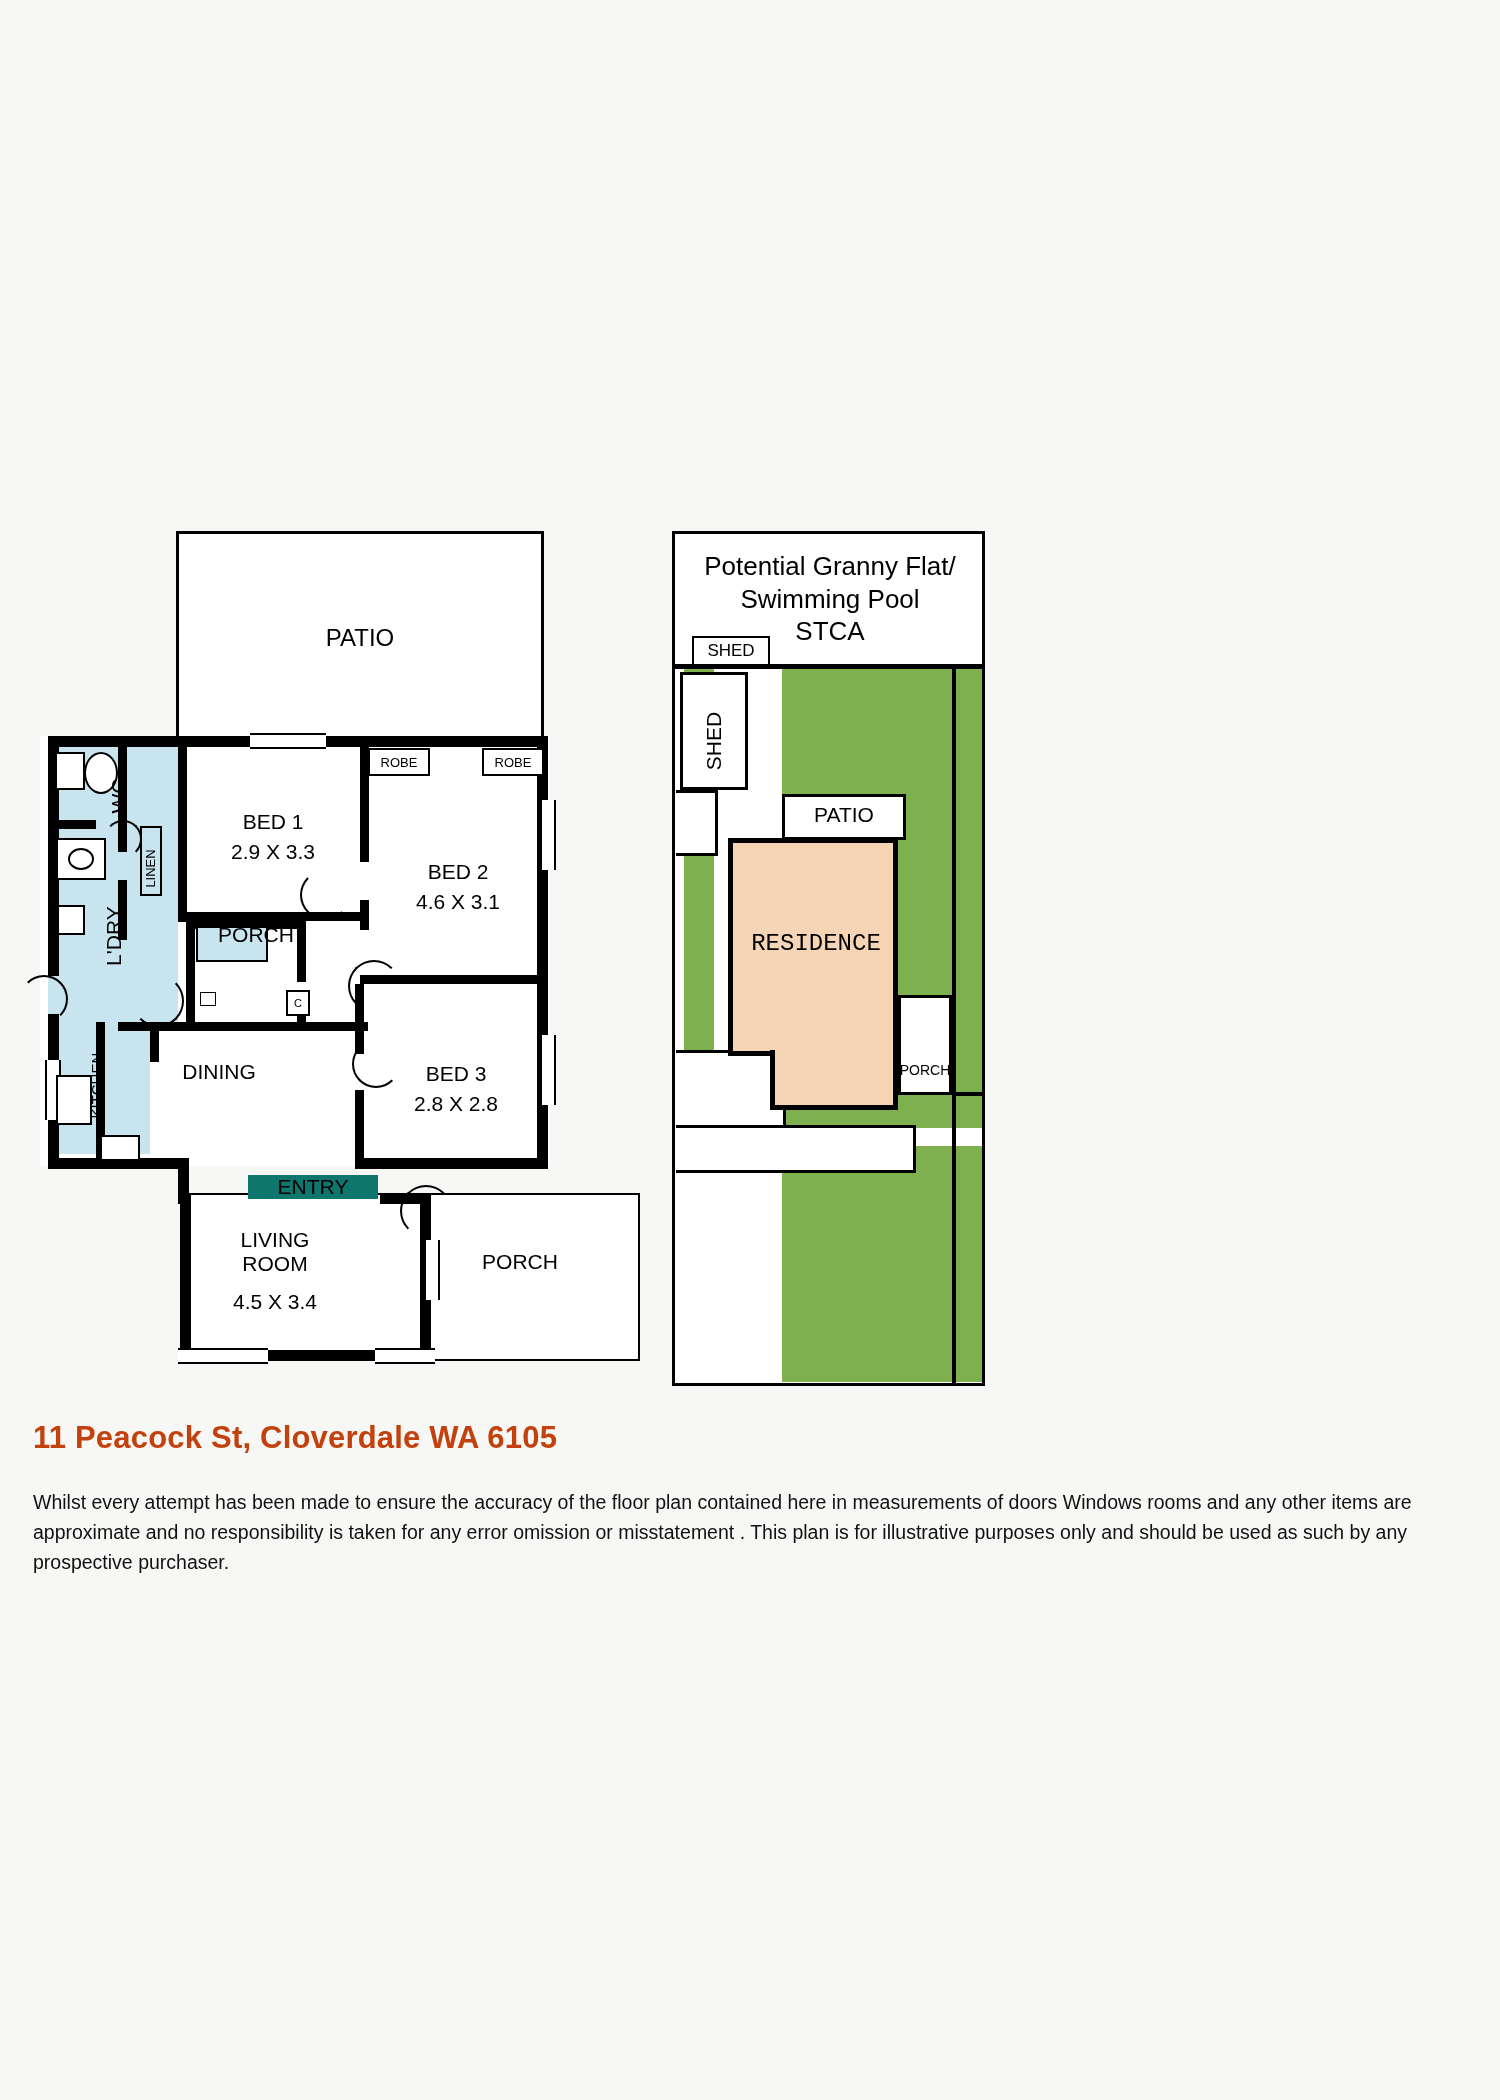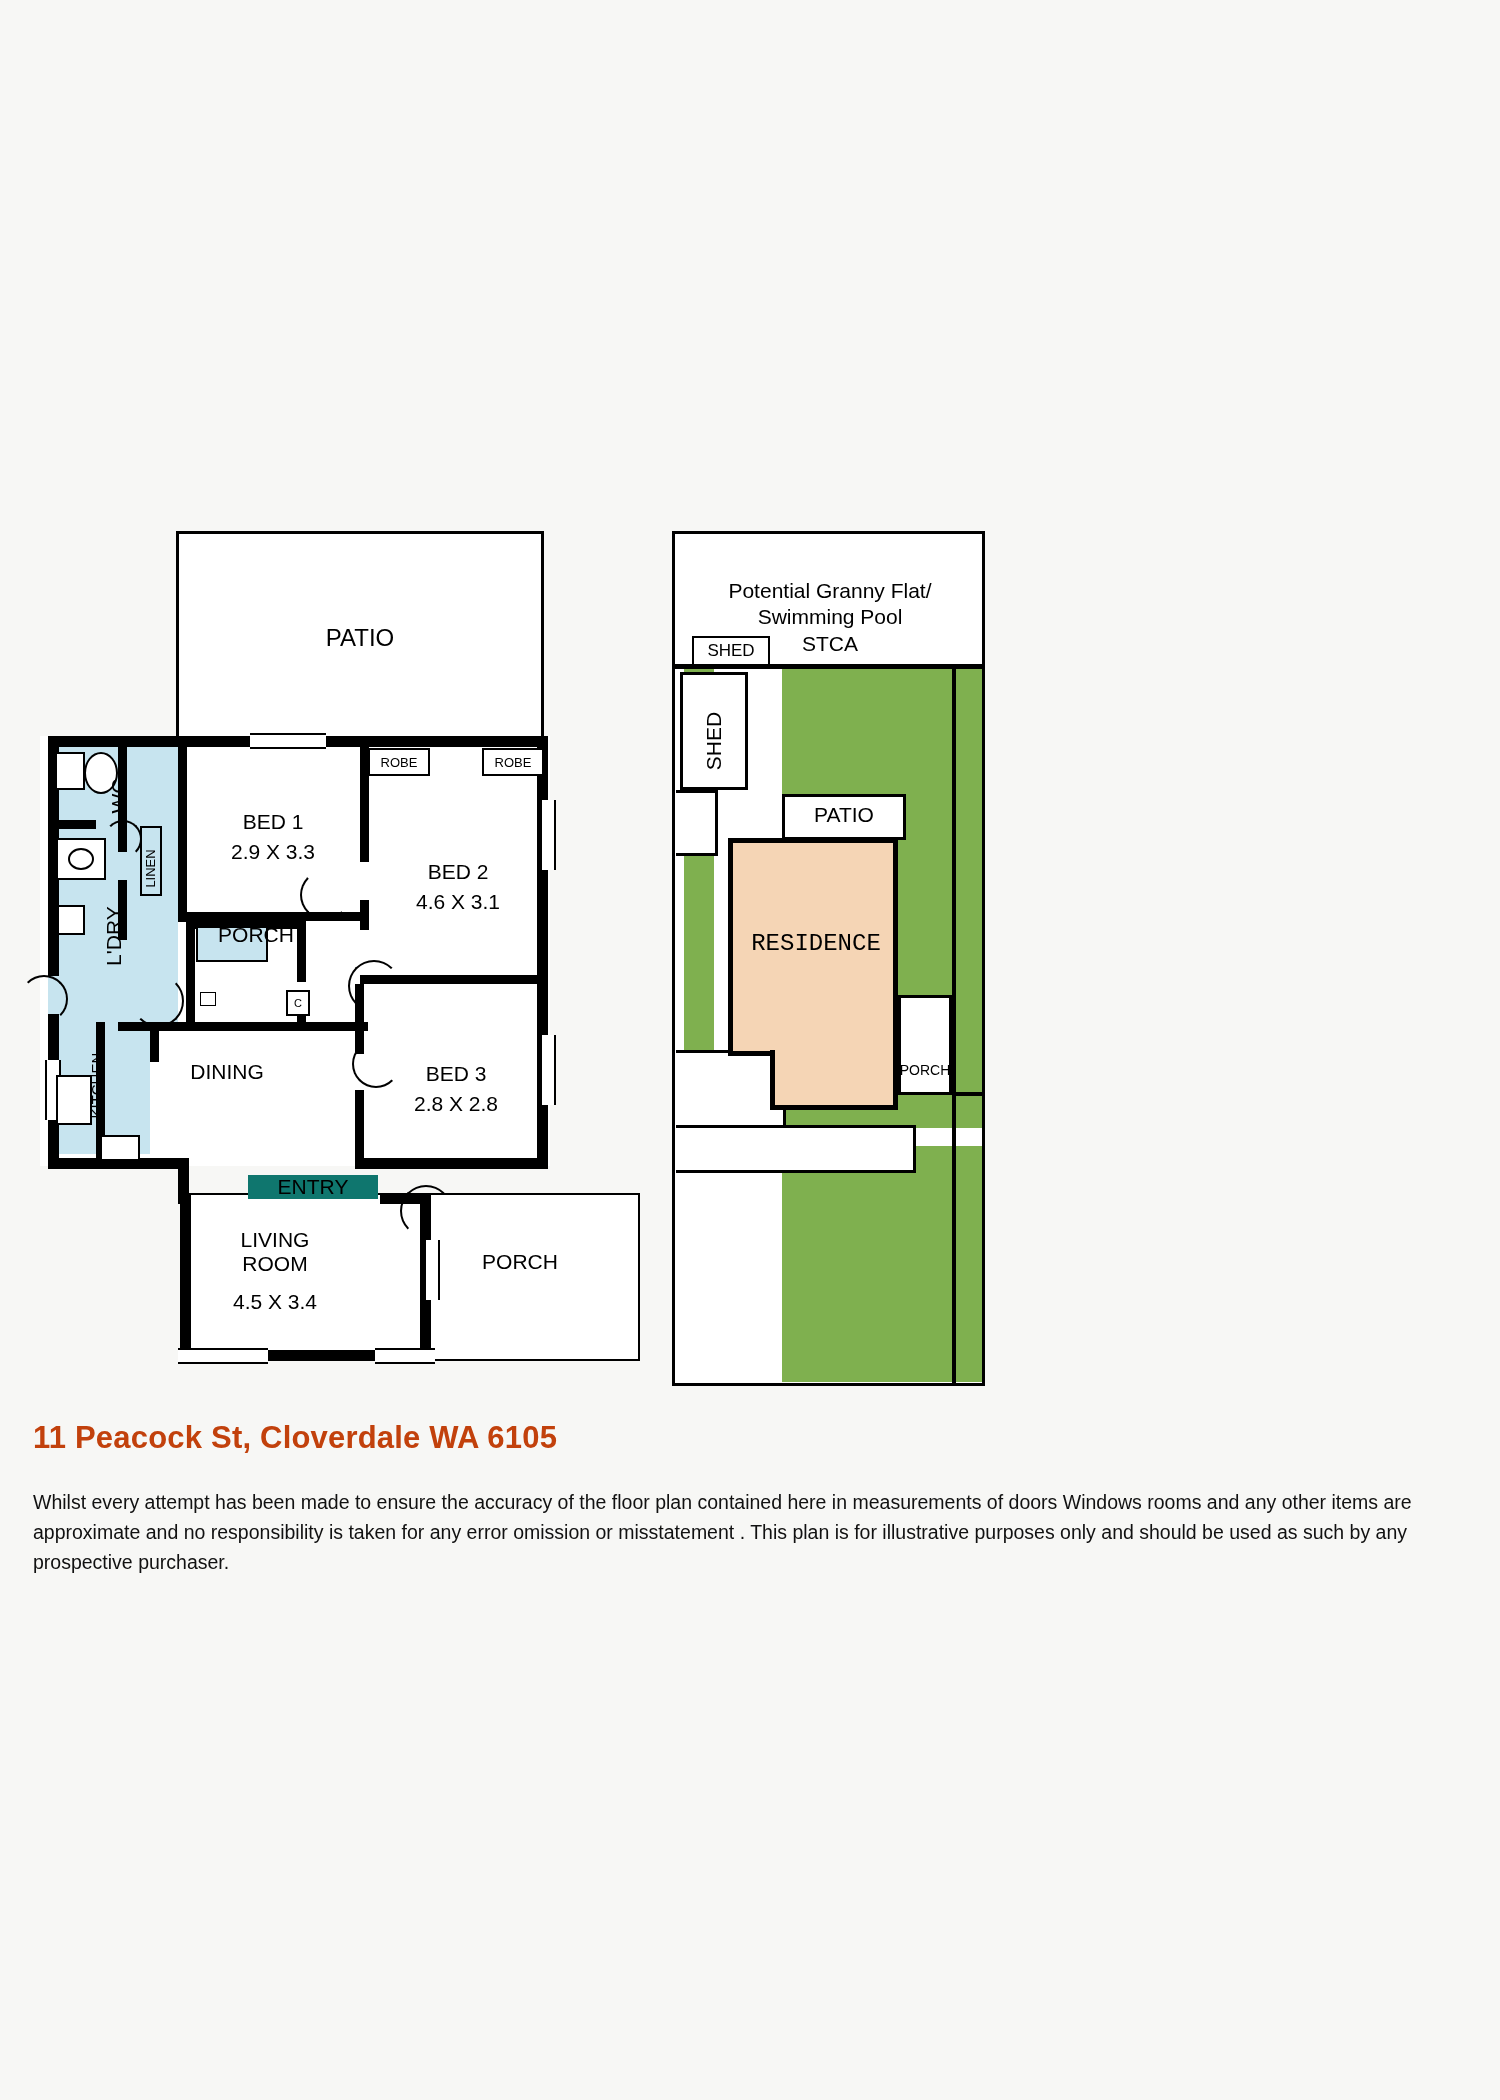--- a/index.html
+++ b/index.html
@@ -213,21 +213,21 @@
     <div class="txt label-md" style="left:368px; top:860px; width:180px;">BED 2</div>
     <div class="txt label-md" style="left:368px; top:890px; width:180px;">4.6 X 3.1</div>
 
     <div class="txt label-md" style="left:364px; top:1062px; width:184px;">BED 3</div>
     <div class="txt label-md" style="left:364px; top:1092px; width:184px;">2.8 X 2.8</div>
 
     <div class="txt label-md" style="left:180px; top:1228px; width:190px;">LIVING
 ROOM</div>
     <div class="txt label-md" style="left:180px; top:1290px; width:190px;">4.5 X 3.4</div>
 
-    <div class="txt label-md" style="left:152px; top:1060px; width:150px;">DINING</div>
+    <div class="txt label-md" style="left:144px; top:1060px; width:150px;">DINING</div>
 
     <div class="txt label-sm" style="left:62px; top:1060px; width:70px;">
       <span class="vert" style="display:inline-block;">KITCHEN</span>
     </div>
 
     <div class="txt label-md" style="left:196px; top:923px; width:120px; color:#000;">PORCH</div>
 
     <div class="txt label-md" style="left:92px; top:760px; width:54px;">
       <span class="vert" style="display:inline-block;">WC</span>
     </div>
@@ -235,21 +235,21 @@
     <div class="txt label-md" style="left:82px; top:900px; width:64px;">
       <span class="vert" style="display:inline-block;">L'DRY</span>
     </div>
 
     <div class="txt label-md" style="left:248px; top:1175px; width:130px; background:#0f766e;">ENTRY</div>
 
     <div class="txt label-md" style="left:440px; top:1250px; width:160px;">PORCH</div>
 
     <div class="abs" style="left:672px; top:531px; width:313px; height:855px; background:#ffffff; border:3px solid #000;"></div>
 
-    <div class="txt" style="left:680px; top:550px; width:300px; font-size:21px; line-height:1.25;margin-top:28px;">Potential Granny Flat/
+    <div class="txt" style="left:680px; top:550px; width:300px; font-size:26px; line-height:1.25;">Potential Granny Flat/
 Swimming Pool
 STCA</div>
 
     <div class="abs fill-green" style="left:782px; top:668px; width:200px; height:460px;"></div>
     <div class="abs fill-green" style="left:684px; top:668px; width:30px; height:390px;"></div>
     <div class="abs fill-green" style="left:782px; top:1146px; width:200px; height:236px;"></div>
     <div class="abs fill-green" style="left:740px; top:1100px; width:60px; height:60px;"></div>
 
     <div class="thin-line" style="left:675px; top:664px; width:308px; height:5px;"></div>
 

